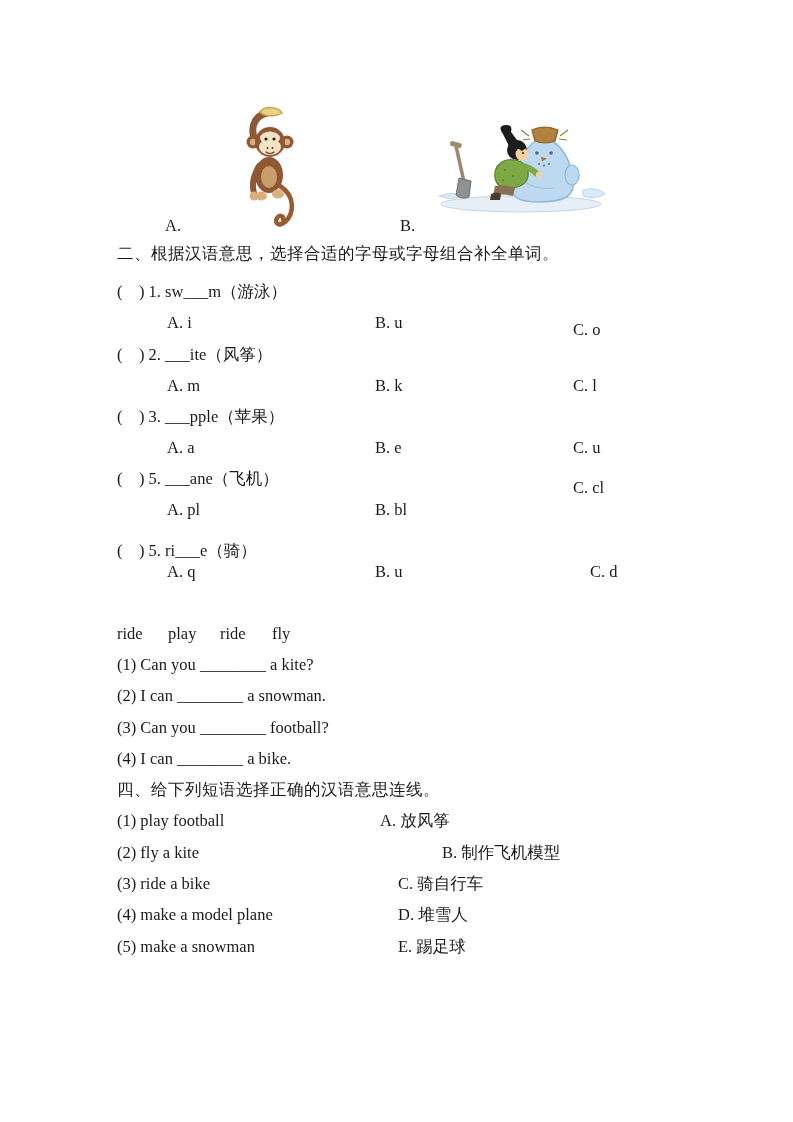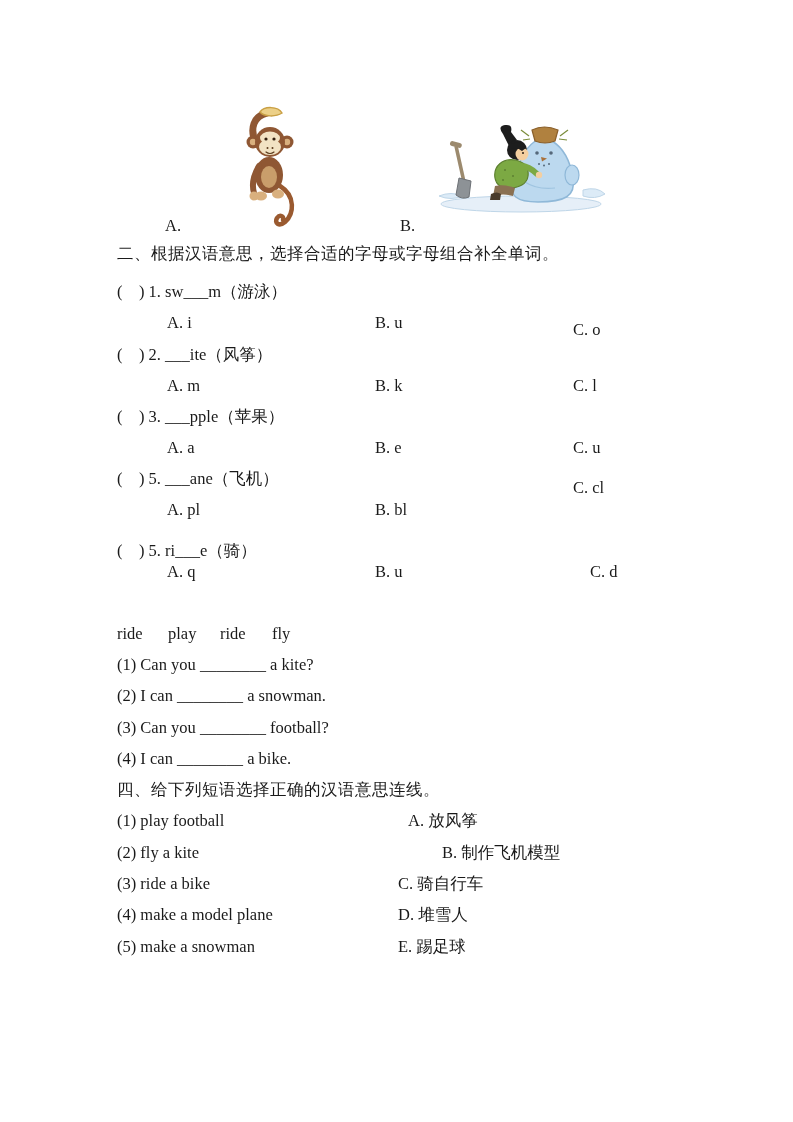--- a/index.html
+++ b/index.html
@@ -140,21 +140,21 @@
   <span class="t" style="left:272px;top:625px;">fly</span>
 
   <div class="t" style="left:117px;top:656px;">(1) Can you ________ a kite?</div>
   <div class="t" style="left:117px;top:687px;">(2) I can ________ a snowman.</div>
   <div class="t" style="left:117px;top:719px;">(3) Can you ________ football?</div>
   <div class="t" style="left:117px;top:750px;">(4) I can ________ a bike.</div>
 
   <div class="t heading" style="left:117px;top:781px;">四、给下列短语选择正确的汉语意思连线。</div>
 
   <span class="t" style="left:117px;top:812px;">(1) play football</span>
-  <span class="t" style="left:408px;top:812px;">A. 放风筝</span>
+  <span class="t" style="left:380px;top:812px;">A. 放风筝</span>
 
   <span class="t" style="left:117px;top:844px;">(2) fly a kite</span>
   <span class="t" style="left:398px;top:844px;margin-left:44px;">B. 制作飞机模型</span>
 
   <span class="t" style="left:117px;top:875px;">(3) ride a bike</span>
   <span class="t" style="left:398px;top:875px;">C. 骑自行车</span>
 
   <span class="t" style="left:117px;top:906px;">(4) make a model plane</span>
   <span class="t" style="left:398px;top:906px;">D. 堆雪人</span>
 

